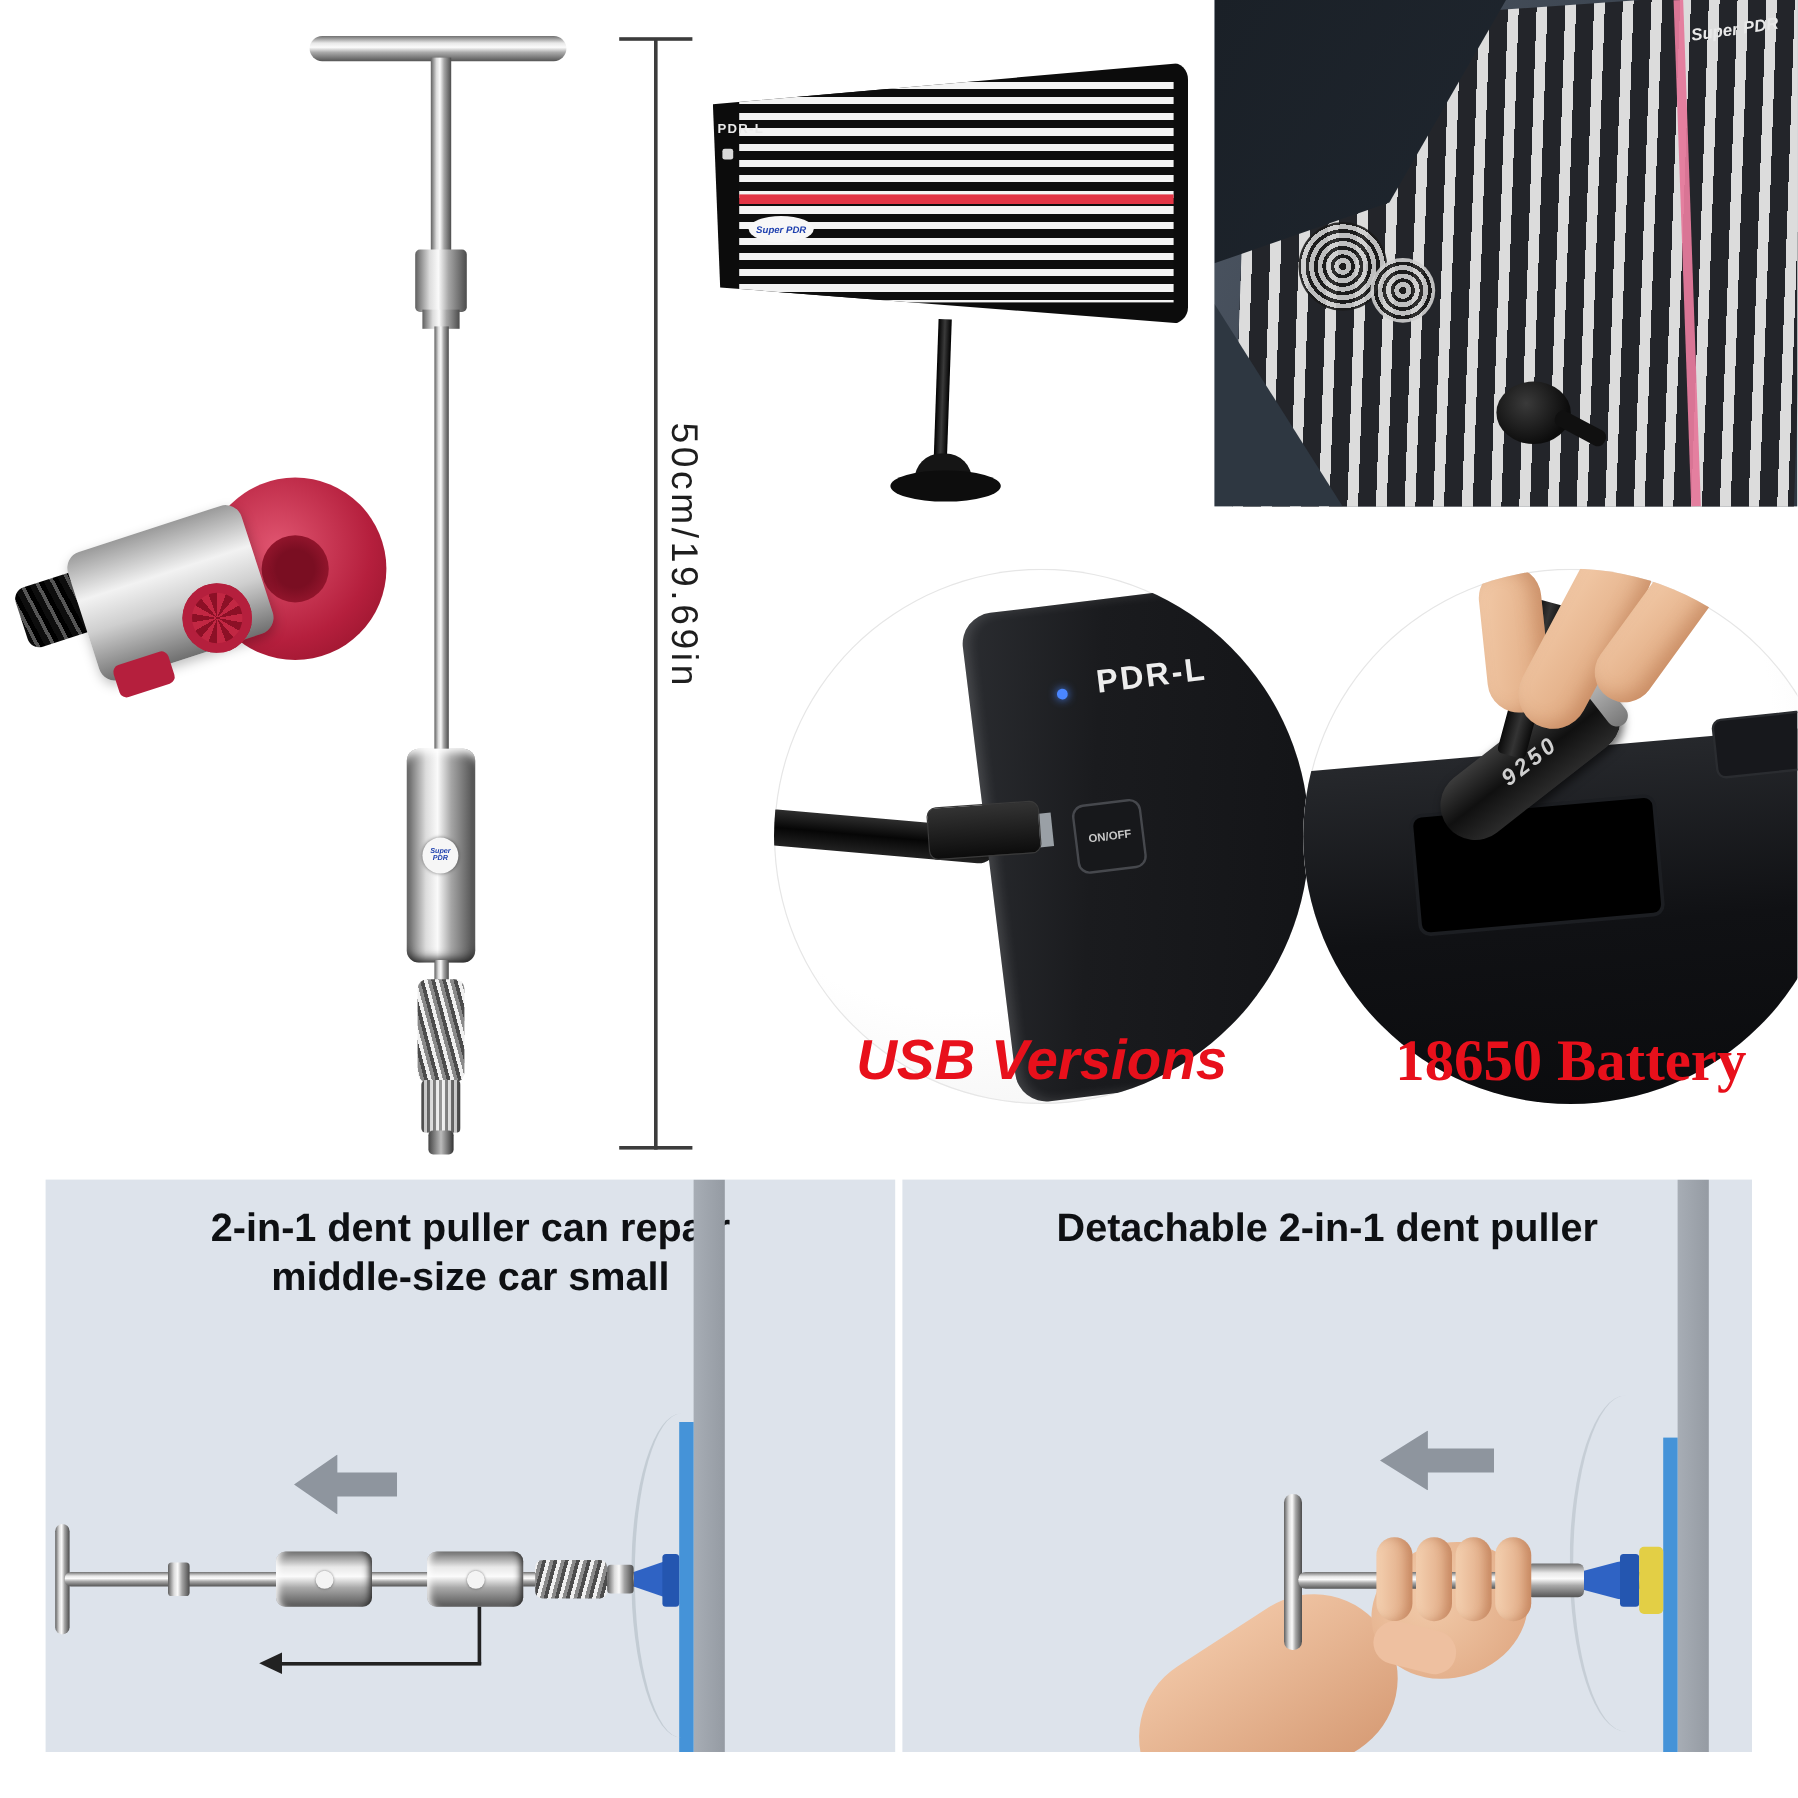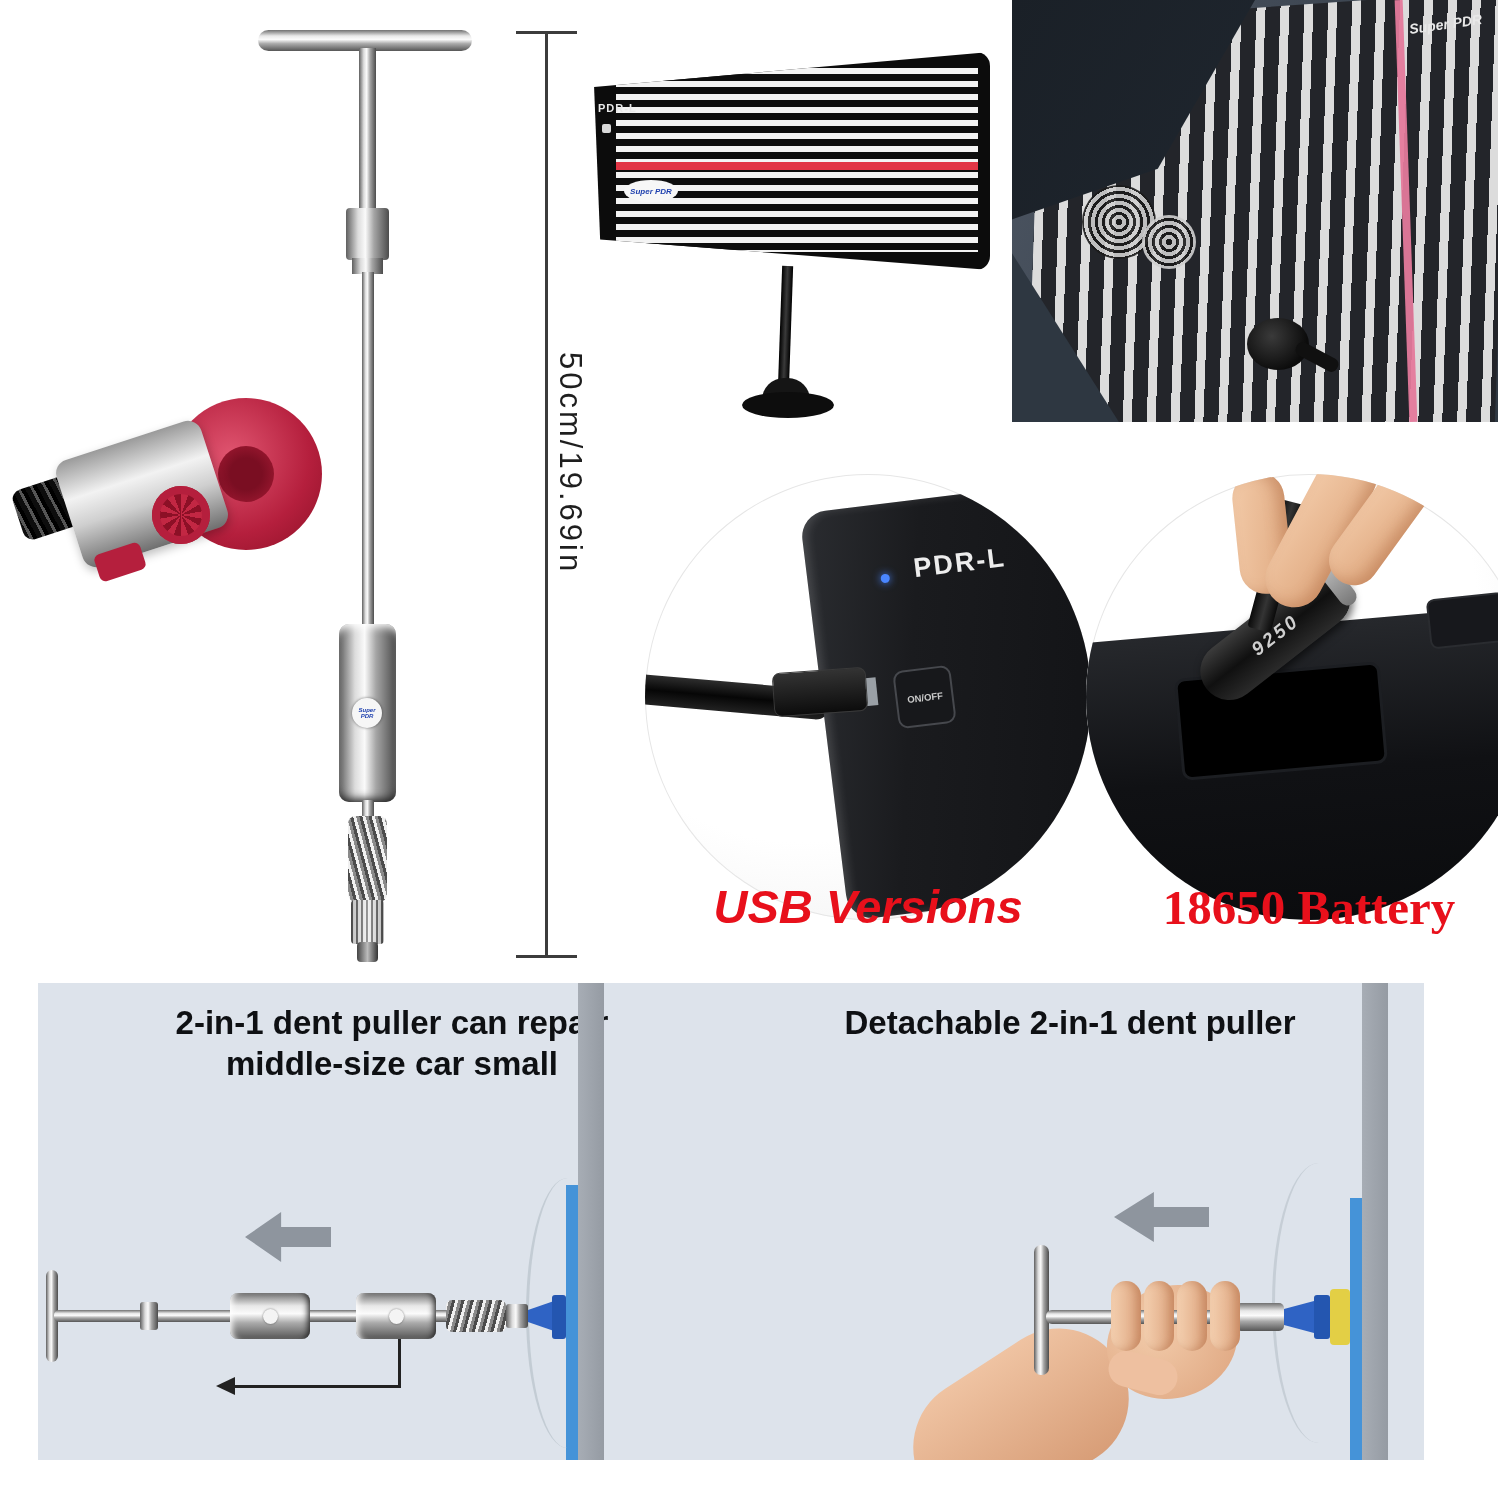--- a/index.html
+++ b/index.html
@@ -128,27 +128,27 @@
   .bt-ribbon{position:absolute;left:178px;top:26px;width:24px;height:132px;border-radius:4px;
              transform:rotate(15deg);background:linear-gradient(90deg,#0a0a0a,#343434 50%,#0a0a0a);}
   .bt-finger{position:absolute;border-radius:29px;background:linear-gradient(100deg,#f3cba9,#dfa87f);
              box-shadow:inset -8px 0 14px rgba(160,90,50,.35);}
   .bt-f1{left:206px;top:-32px;width:58px;height:172px;transform:rotate(28deg);}
   .bt-f2{left:270px;top:-22px;width:50px;height:142px;transform:rotate(36deg);}
   .bt-thumb{left:150px;top:-2px;width:52px;height:122px;transform:rotate(-6deg);}
   .bt-cap{position:absolute;left:342px;top:120px;width:104px;height:46px;border-radius:8px;
           transform:rotate(-6deg);background:#17181c;border:2px solid #2a2c30;}
 
-  .inset-caption{width:446px;text-align:center;margin-top:24px;}
+  .inset-caption{width:446px;text-align:center;}
   .usb-caption{left:645px;top:855px;font:italic 700 47px "Liberation Sans",sans-serif;color:#e8101b;}
   .batt-caption{left:1086px;top:855px;font:700 49px "Liberation Serif",serif;color:#e8101b;}
 
   
   .panel{width:708px;height:477px;top:983px;background:#dde3eb;overflow:hidden;}
-  .panel-left{left:38px;} .panel-right{left:716px;}
+  .panel-left{left:38px;} .panel-right{left:752px;}
   .panel-title{position:absolute;left:0;right:0;top:20px;text-align:center;
                font:700 33px/1.24 "Liberation Sans",sans-serif;color:#0e1013;}
   .wall{position:absolute;top:0;width:26px;height:477px;
         background:linear-gradient(90deg,#a7adb5,#959ba3);}
   .wall-blue{position:absolute;width:12px;background:#4593d8;}
   .dent{position:absolute;border-left:3px solid #c3ccd4;border-radius:50%;}
   .arrow-left{clip-path:polygon(0 50%,42% 0,42% 30%,100% 30%,100% 70%,42% 70%,42% 100%);background:#8e959e;}
   .logodot{position:absolute;left:50%;top:50%;width:15px;height:15px;margin:-7px 0 0 -7px;
            border-radius:50%;background:#f4f4f4;box-shadow:0 0 2px rgba(0,0,0,.5);}
 

